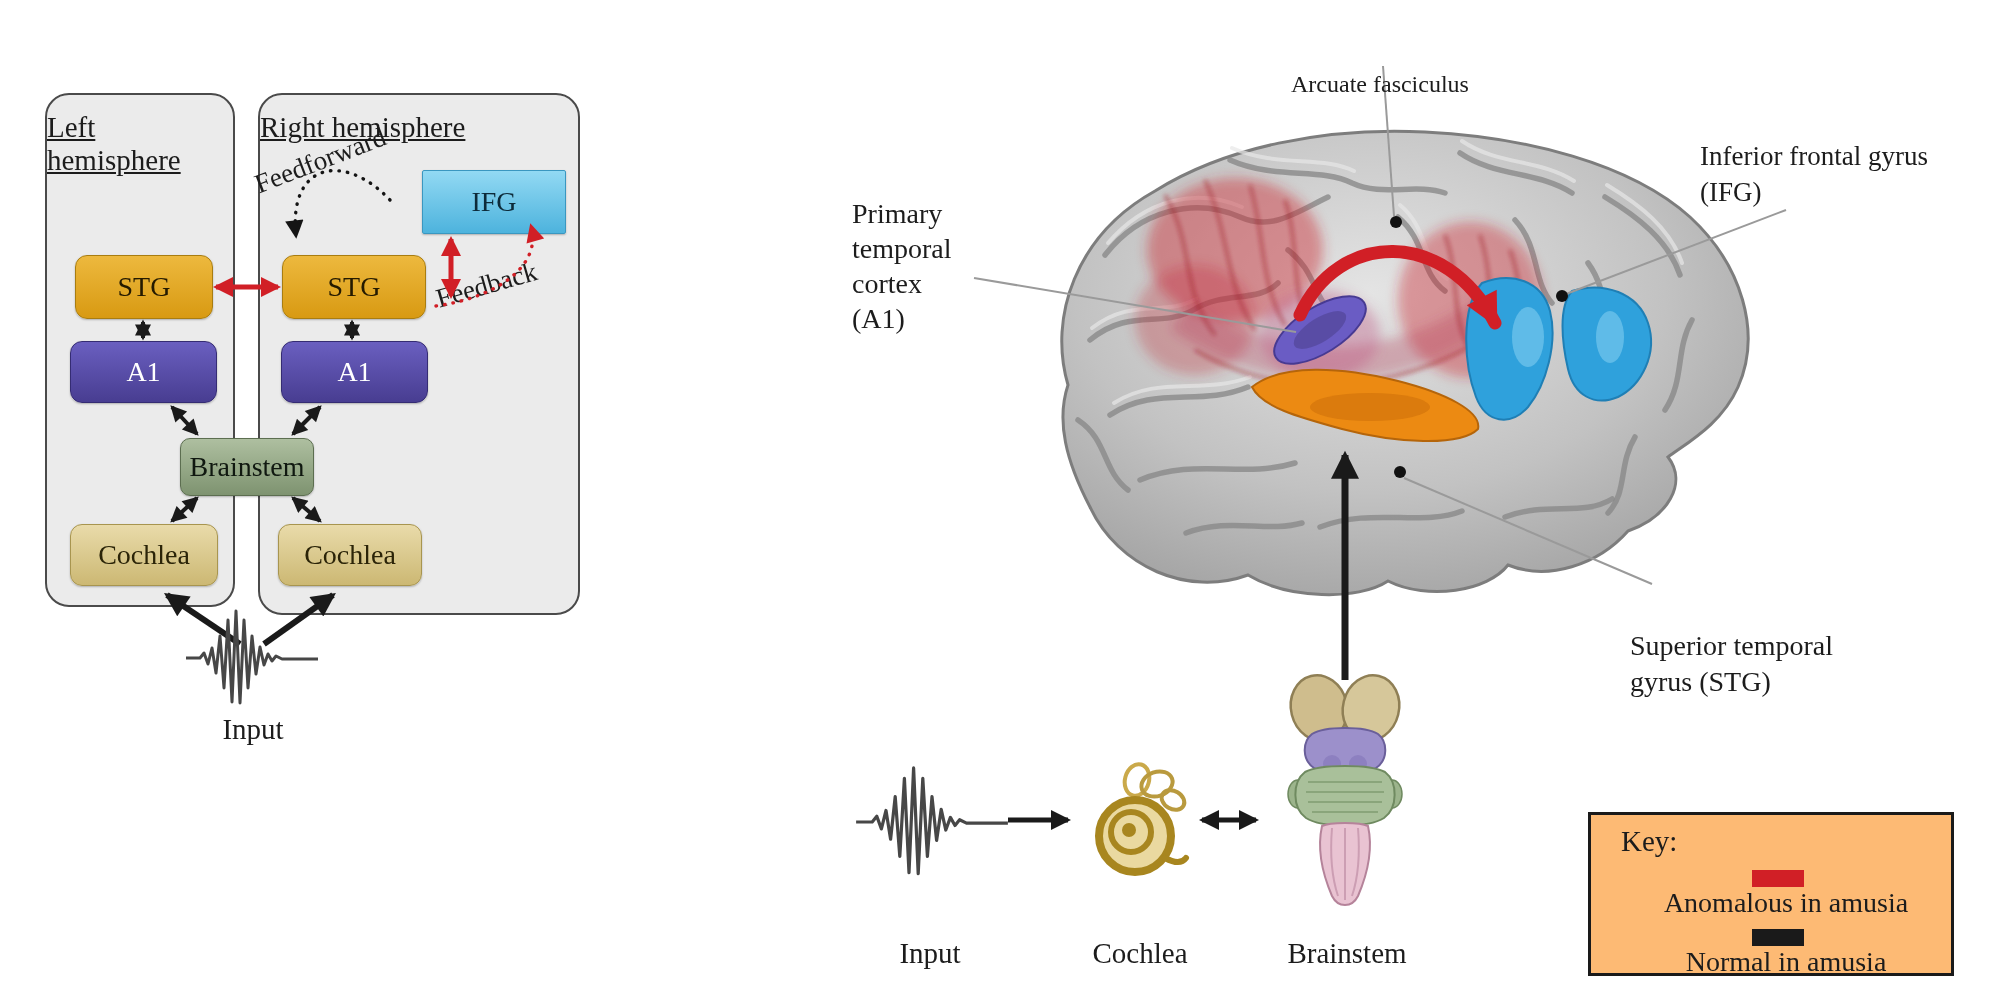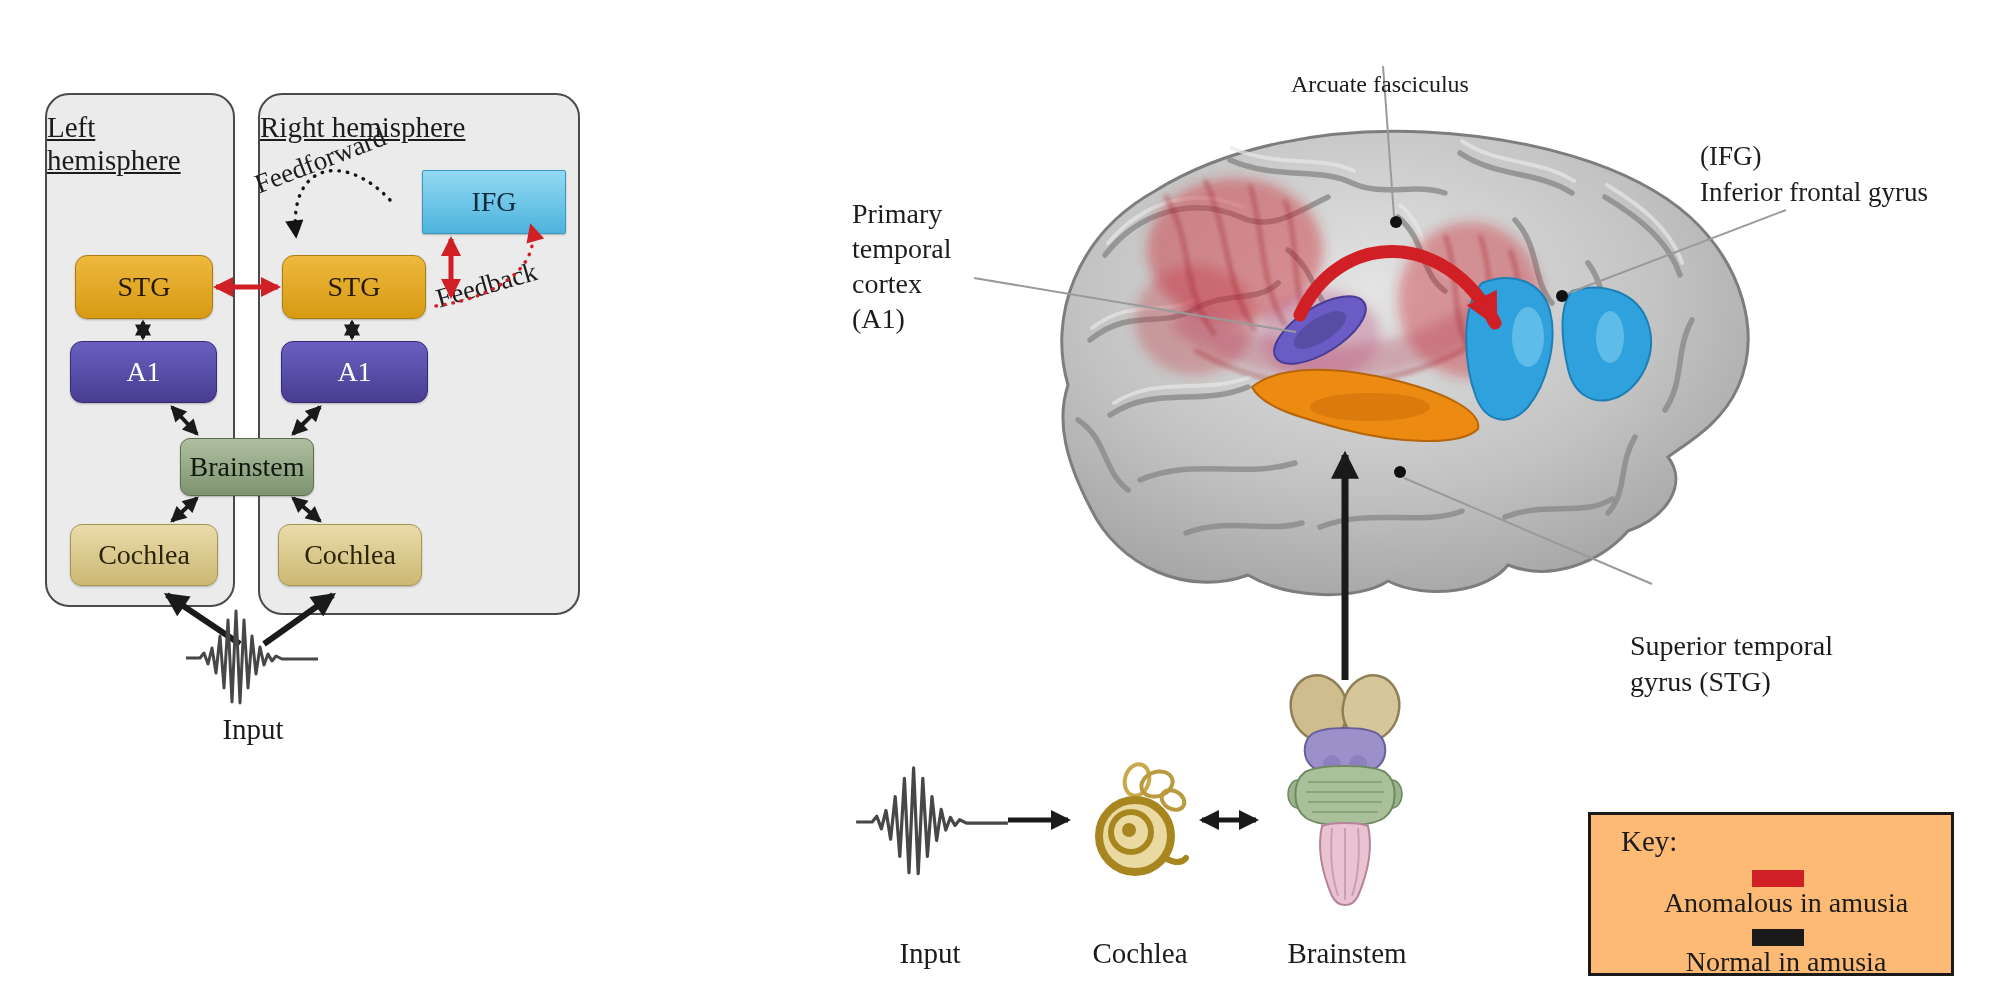--- a/index.html
+++ b/index.html
@@ -227,22 +227,22 @@
     <line x1="1652" y1="584" x2="1404" y2="478" class="leader"></line>
     <circle cx="1400" cy="472" r="6" fill="#111"></circle>
 
     <use href="#wav" class="wav" transform="translate(252,658)"></use>
     <use href="#wav" class="wav" transform="translate(932,822) scale(1.15)" style="stroke-width:2.8"></use>
   </svg>
 
   <div class="lbl center" style="left:1225px;top:32px;width:310px;font-size:24px;margin-top:35px;">Arcuate fasciculus</div>
 
   <div class="abs" style="left:1700px;top:138px;">
+    <div class="lbl" style="position:static;font-size:27px;line-height:36px;">Inferior frontal gyrus</div>
     <div class="lbl" style="position:static;font-size:27px;line-height:36px;">(IFG)</div>
-    <div class="lbl" style="position:static;font-size:27px;line-height:36px;">Inferior frontal gyrus</div>
   </div>
 
   <div class="abs" style="left:852px;top:196px;">
     <div class="lbl" style="position:static;font-size:28px;line-height:35px;">Primary</div>
     <div class="lbl" style="position:static;font-size:28px;line-height:35px;">temporal</div>
     <div class="lbl" style="position:static;font-size:28px;line-height:35px;">cortex</div>
     <div class="lbl" style="position:static;font-size:28px;line-height:35px;">(A1)</div>
   </div>
 
   <div class="abs" style="left:1630px;top:580px;">

